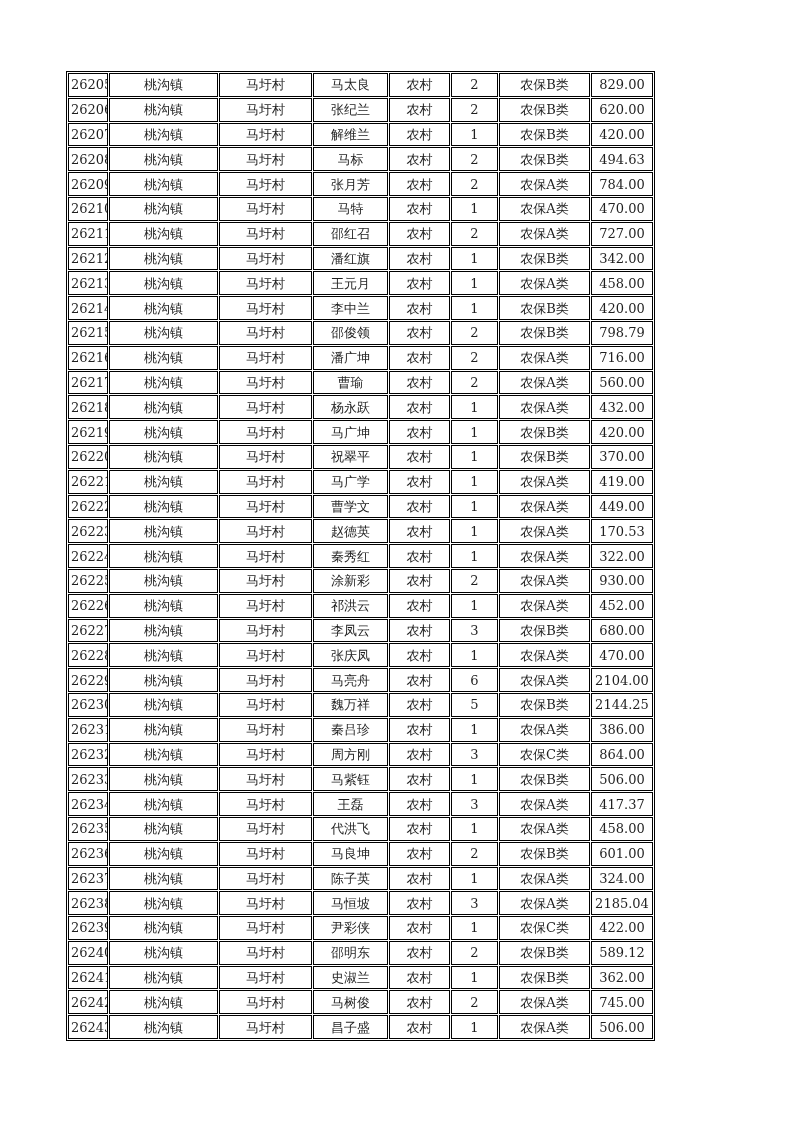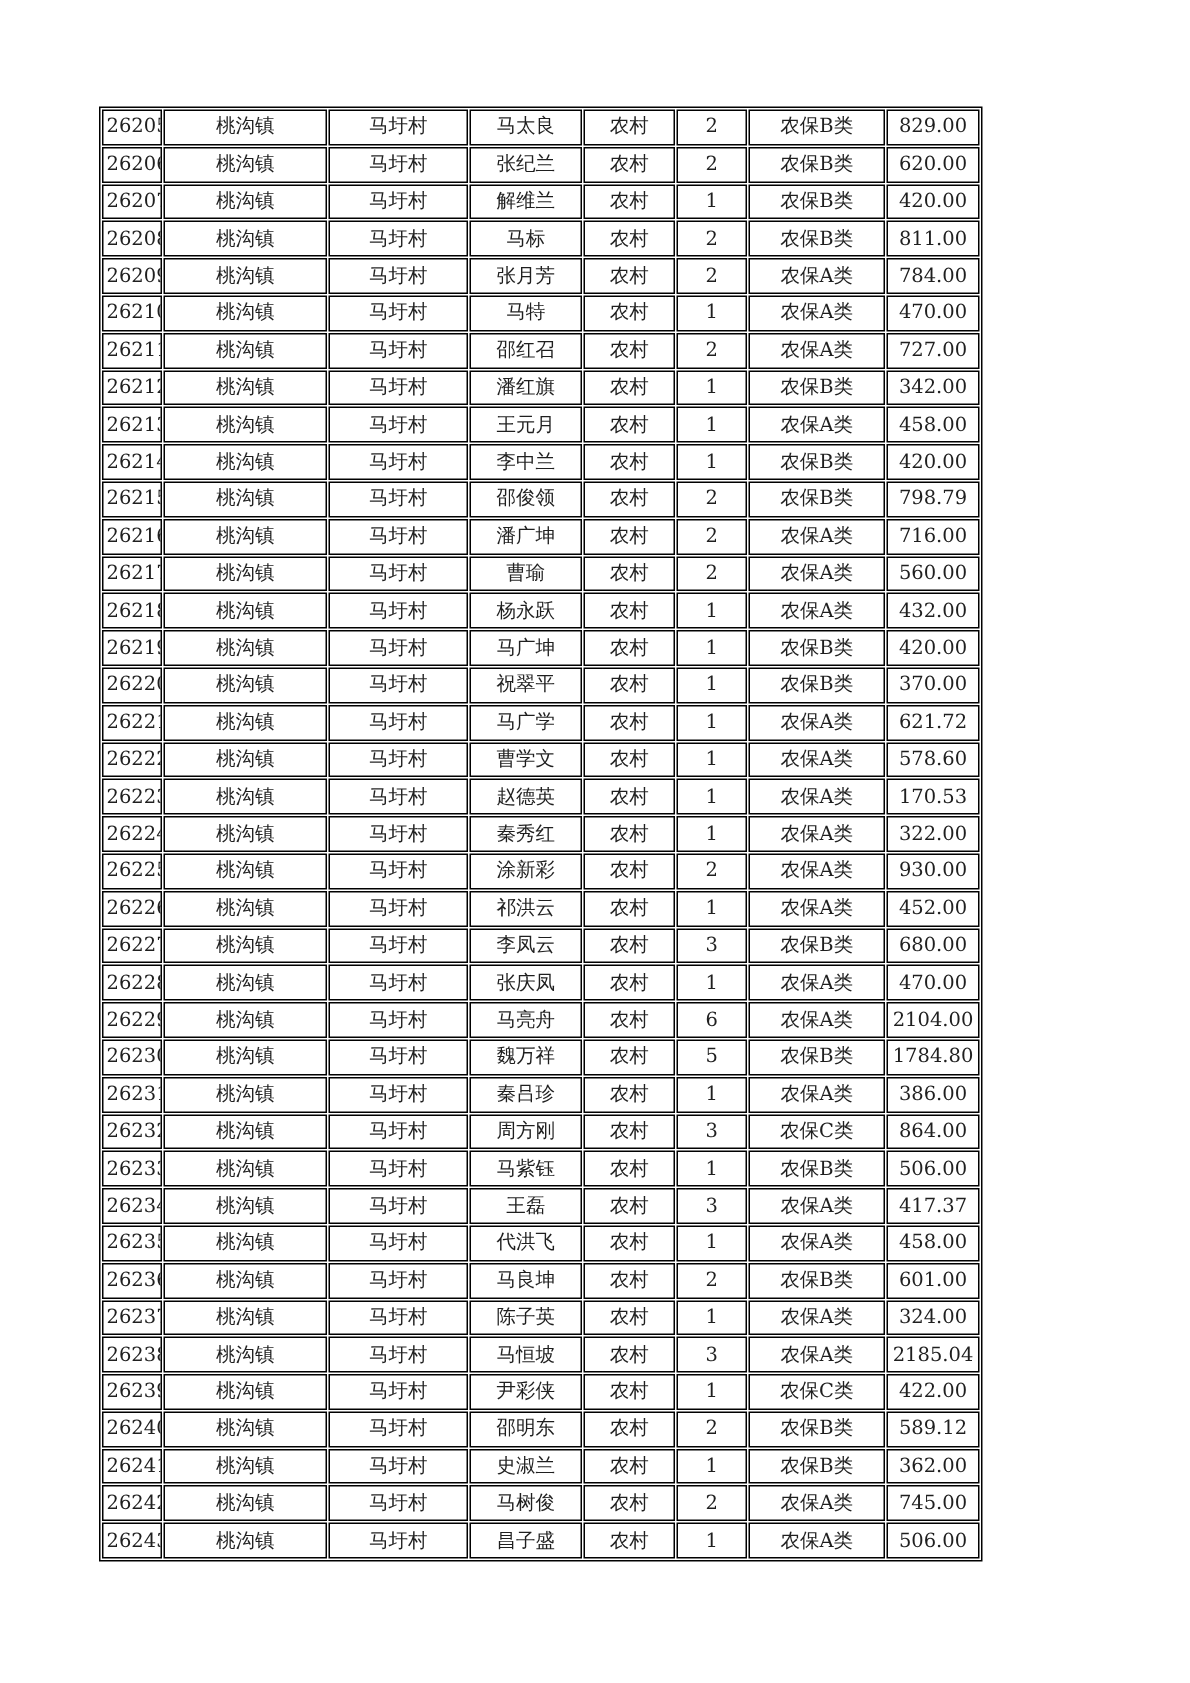--- a/index.html
+++ b/index.html
@@ -94,21 +94,21 @@
         <td>420.00</td>
       </tr>
       <tr>
         <td>26208</td>
         <td>桃沟镇</td>
         <td>马圩村</td>
         <td>马标</td>
         <td>农村</td>
         <td>2</td>
         <td>农保B类</td>
-        <td>811.00</td>
+        <td>494.63</td>
       </tr>
       <tr>
         <td>26209</td>
         <td>桃沟镇</td>
         <td>马圩村</td>
         <td>张月芳</td>
         <td>农村</td>
         <td>2</td>
         <td>农保A类</td>
         <td>784.00</td>
@@ -224,31 +224,31 @@
         <td>370.00</td>
       </tr>
       <tr>
         <td>26221</td>
         <td>桃沟镇</td>
         <td>马圩村</td>
         <td>马广学</td>
         <td>农村</td>
         <td>1</td>
         <td>农保A类</td>
-        <td>621.72</td>
+        <td>419.00</td>
       </tr>
       <tr>
         <td>26222</td>
         <td>桃沟镇</td>
         <td>马圩村</td>
         <td>曹学文</td>
         <td>农村</td>
         <td>1</td>
         <td>农保A类</td>
-        <td>578.60</td>
+        <td>449.00</td>
       </tr>
       <tr>
         <td>26223</td>
         <td>桃沟镇</td>
         <td>马圩村</td>
         <td>赵德英</td>
         <td>农村</td>
         <td>1</td>
         <td>农保A类</td>
         <td>170.53</td>
@@ -314,21 +314,21 @@
         <td>2104.00</td>
       </tr>
       <tr>
         <td>26230</td>
         <td>桃沟镇</td>
         <td>马圩村</td>
         <td>魏万祥</td>
         <td>农村</td>
         <td>5</td>
         <td>农保B类</td>
-        <td>1784.80</td>
+        <td>2144.25</td>
       </tr>
       <tr>
         <td>26231</td>
         <td>桃沟镇</td>
         <td>马圩村</td>
         <td>秦吕珍</td>
         <td>农村</td>
         <td>1</td>
         <td>农保A类</td>
         <td>386.00</td>

